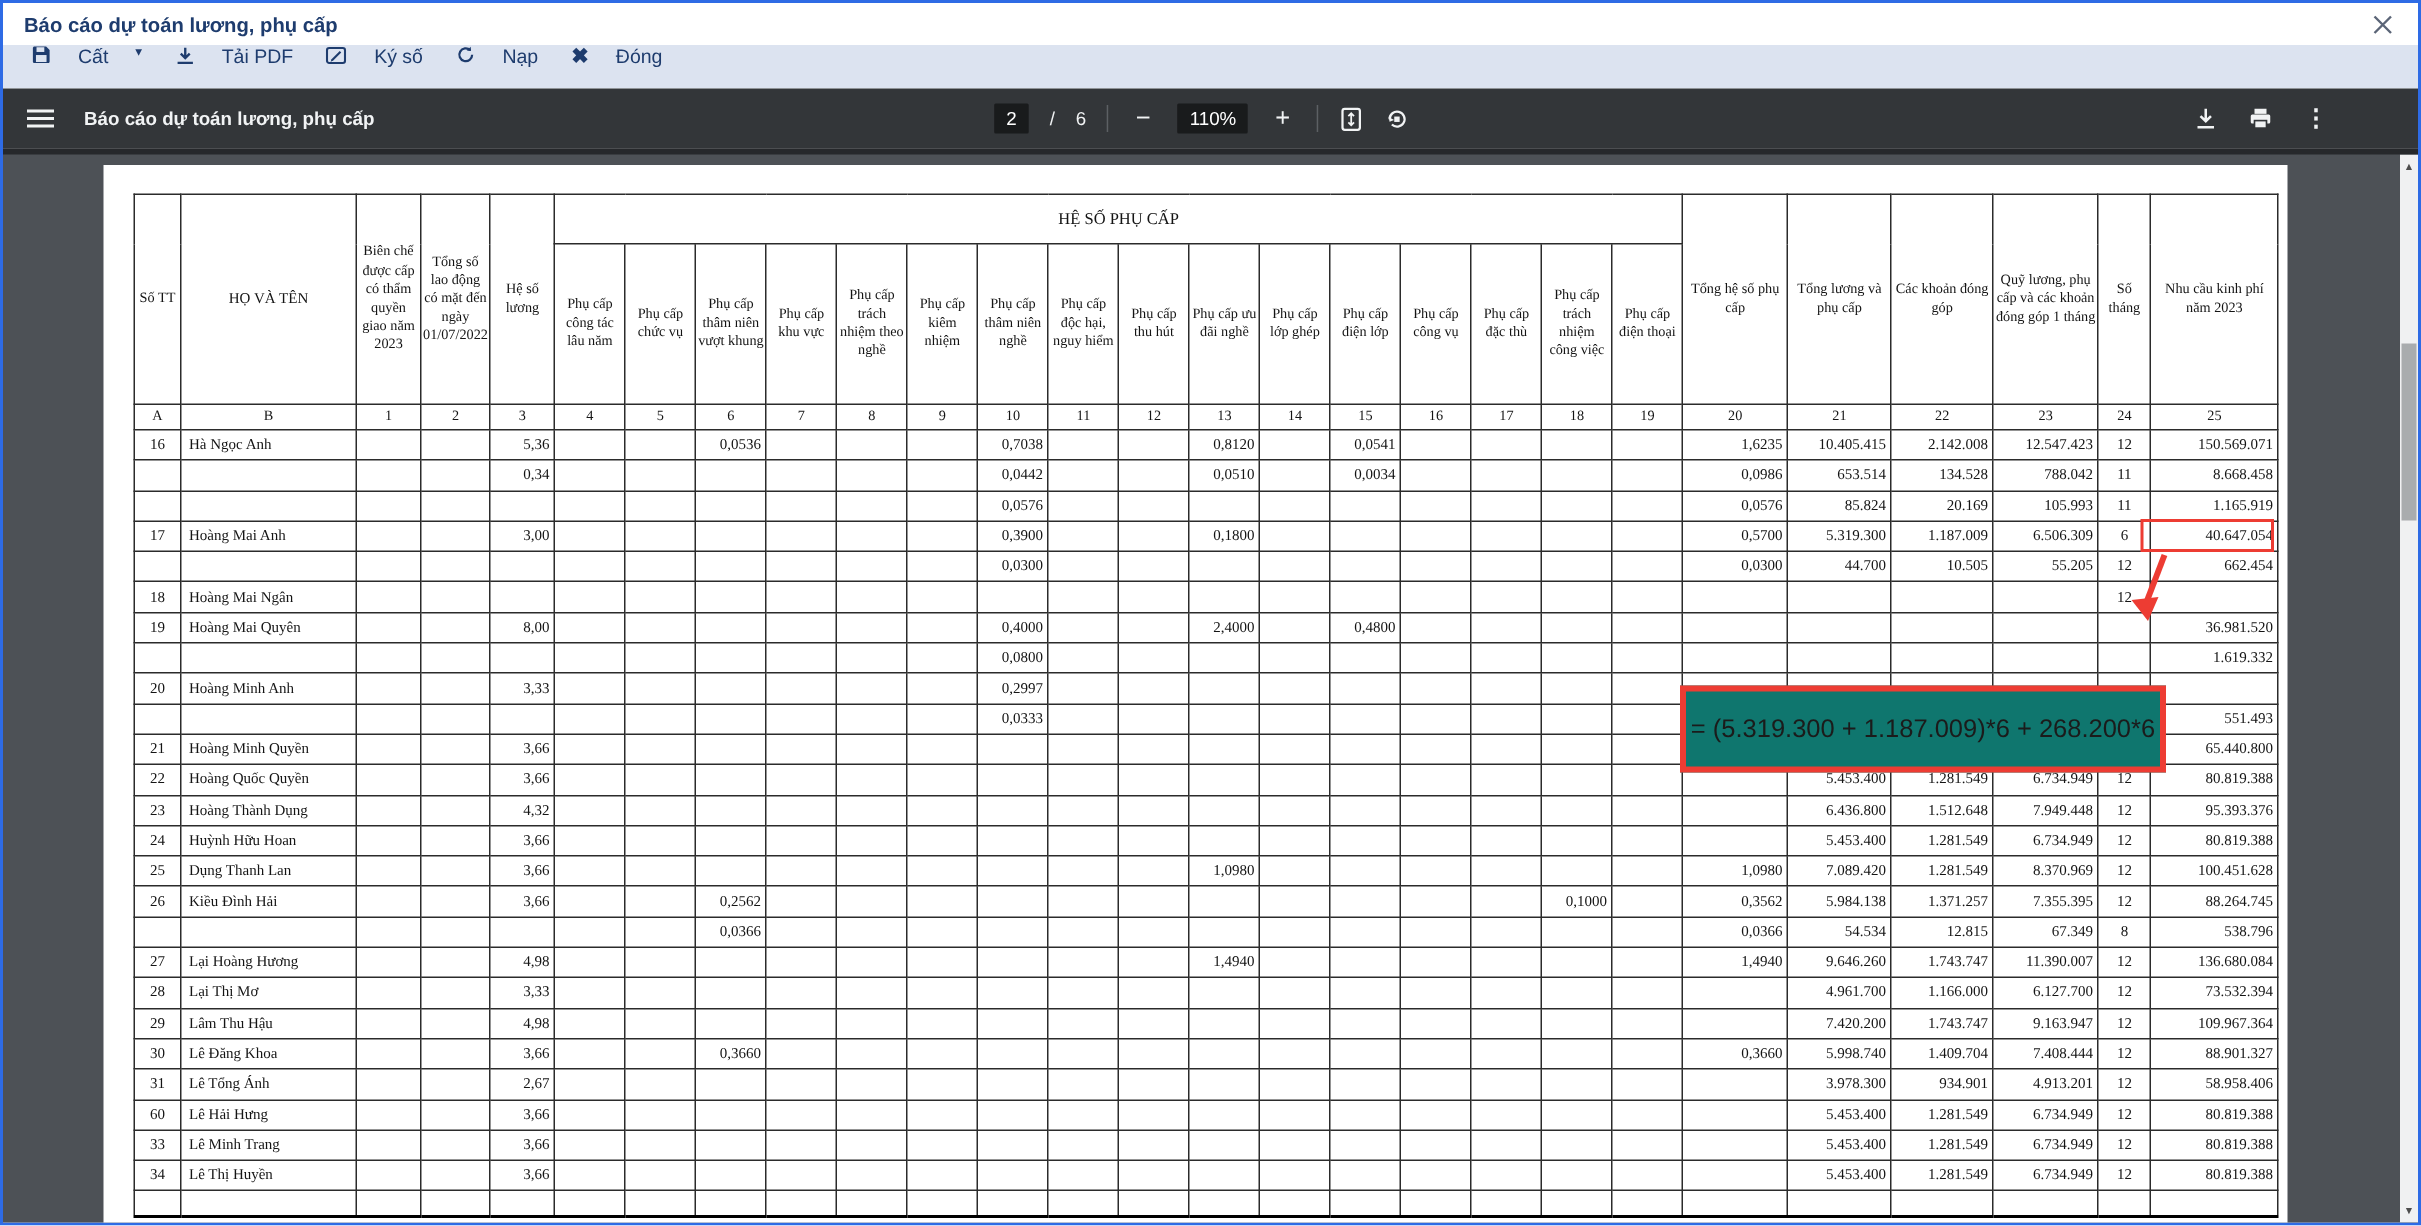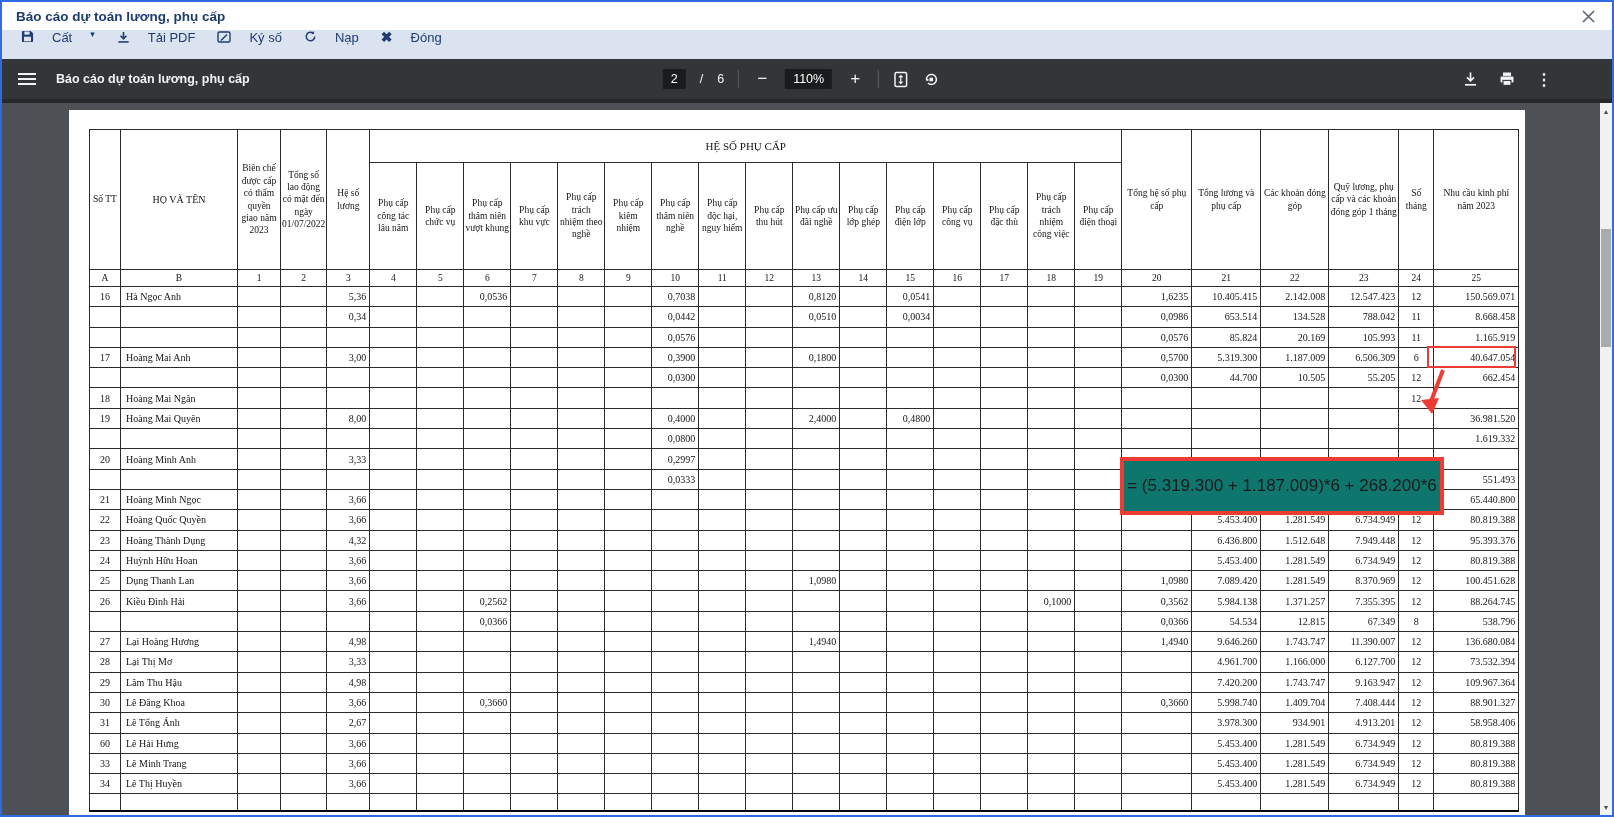--- a/index.html
+++ b/index.html
@@ -555,21 +555,21 @@
               <td class="num"></td>
               <td class="num">0,0333</td>
               <td class="num">49.617</td>
               <td class="num">11.660</td>
               <td class="num">61.277</td>
               <td class="ctr">9</td>
               <td class="num">551.493</td>
             </tr>
             <tr>
               <td class="cell-stt">21</td>
-              <td class="cell-name">Hoàng Minh Ngọc</td>
+              <td class="cell-name">Hoàng Minh Quyền</td>
               <td class="num"></td>
               <td class="num"></td>
               <td class="num">3,66</td>
               <td class="num"></td>
               <td class="num"></td>
               <td class="num"></td>
               <td class="num"></td>
               <td class="num"></td>
               <td class="num"></td>
               <td class="num"></td>

